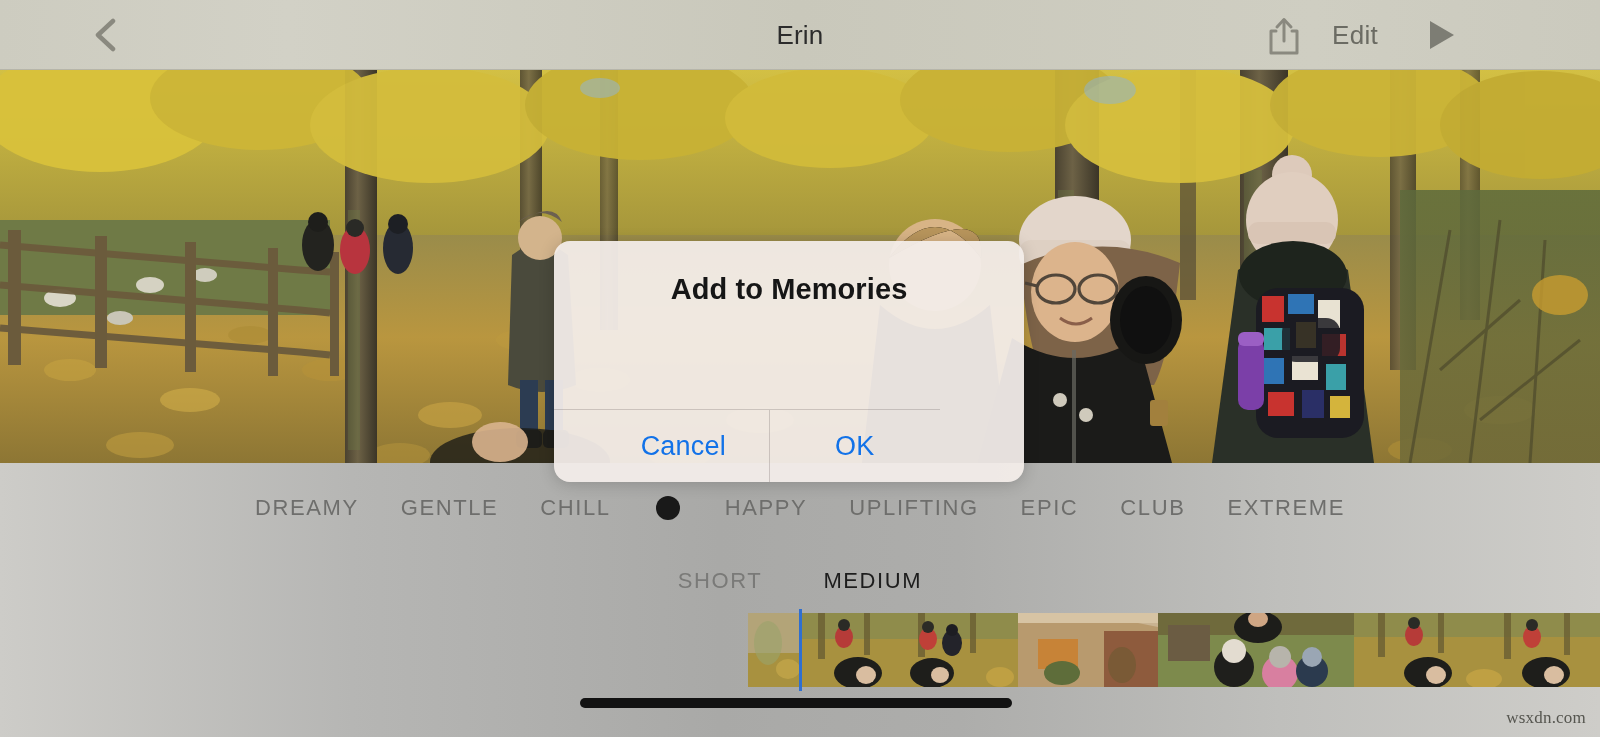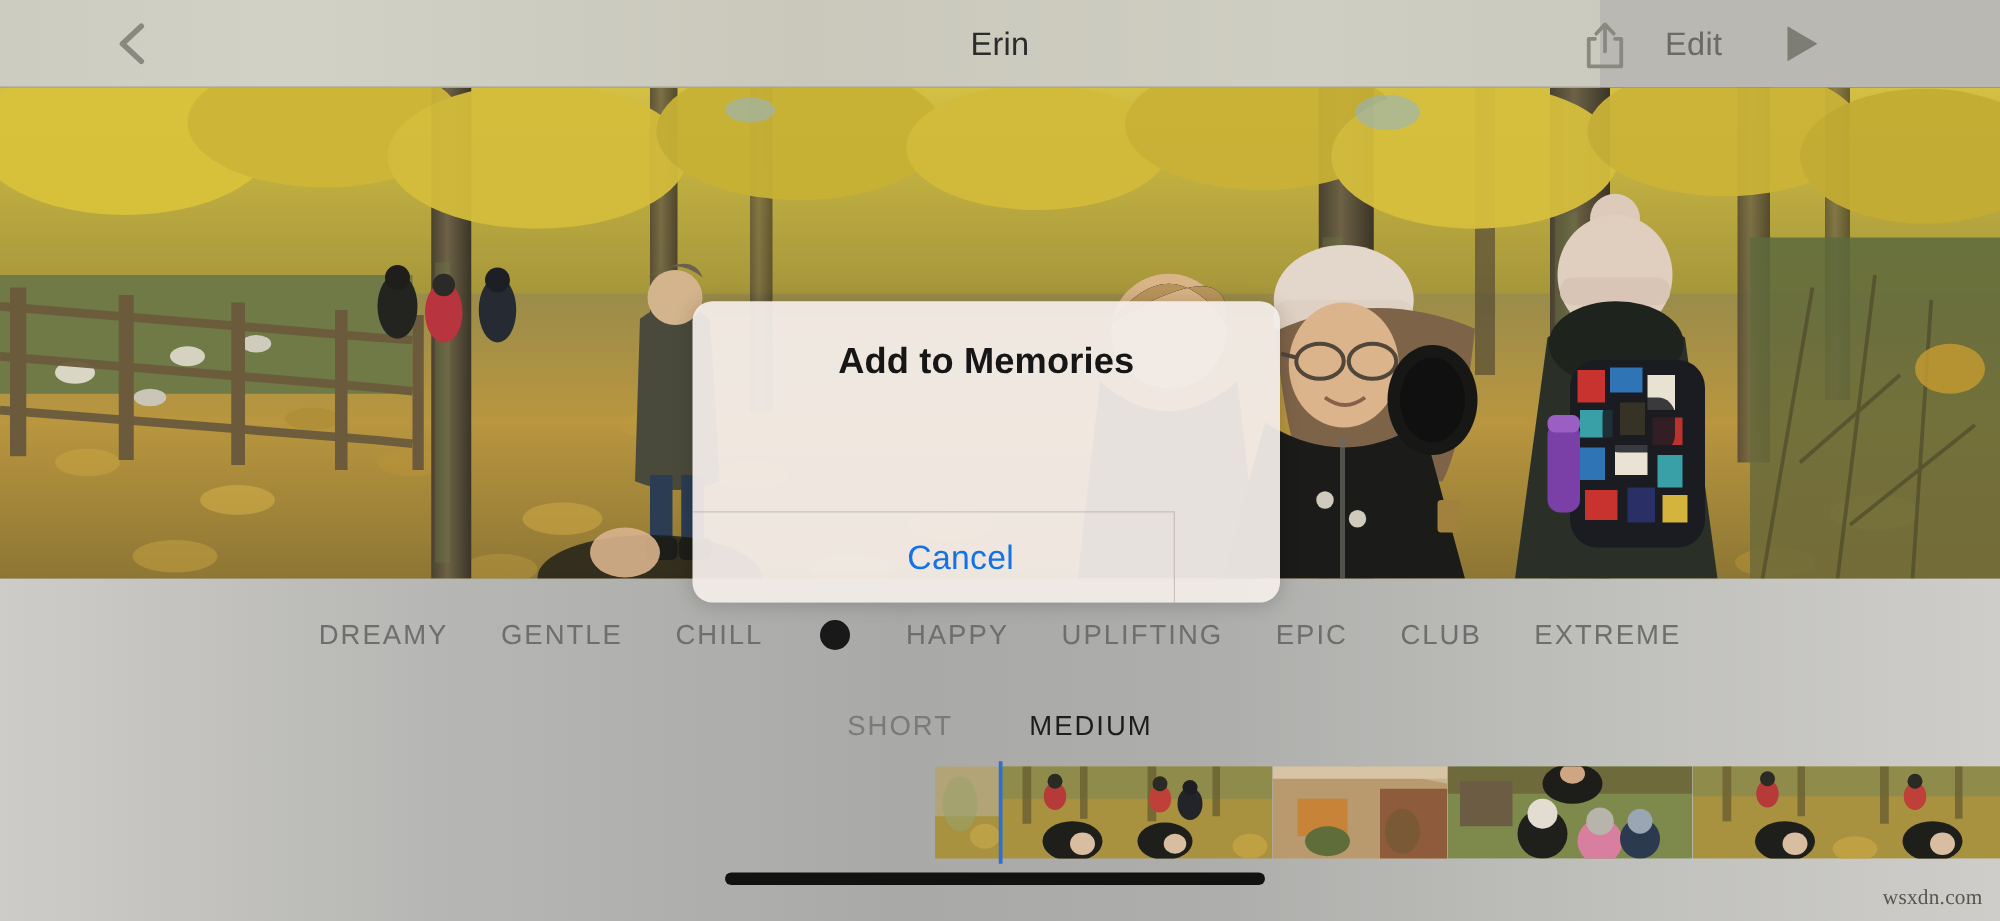--- a/index.html
+++ b/index.html
@@ -11,21 +11,21 @@
   }
   #screen {
     position:relative;
     width:1600px; height:737px;
     overflow:hidden;
   }
 
   
   #header {
     position:absolute; left:0; top:0;
-    width:1280px; height:70px;
+    width:1600px; height:70px;
     background:linear-gradient(90deg,#cdccc0 0%,#d2d1c6 18%,#c9c8bb 50%,#cfcec2 82%,#cbcabe 100%);
     border-bottom:1px solid #b6b5a9;
     z-index:30;
   }
   #back-chevron {
     position:absolute; left:90px; top:18px;
     width:32px; height:34px;
   }
   #header-title {
     position:absolute; left:0; top:0; width:1600px; height:70px;
@@ -515,17 +515,18 @@
   <div id="watermark">wsxdn.com</div>
 
   <div id="dialog-overlay">
     <div id="dialog">
       <div id="dialog-body">
         <div id="dialog-title">Add to Memories</div>
       </div>
       <div id="dialog-buttons">
         <button class="dialog-btn">Cancel</button>
         <div id="dialog-btn-divider"></div>
+        <button class="dialog-btn">OK</button>
       </div>
     </div>
   </div>
 
 </div>
 
 </body></html>

